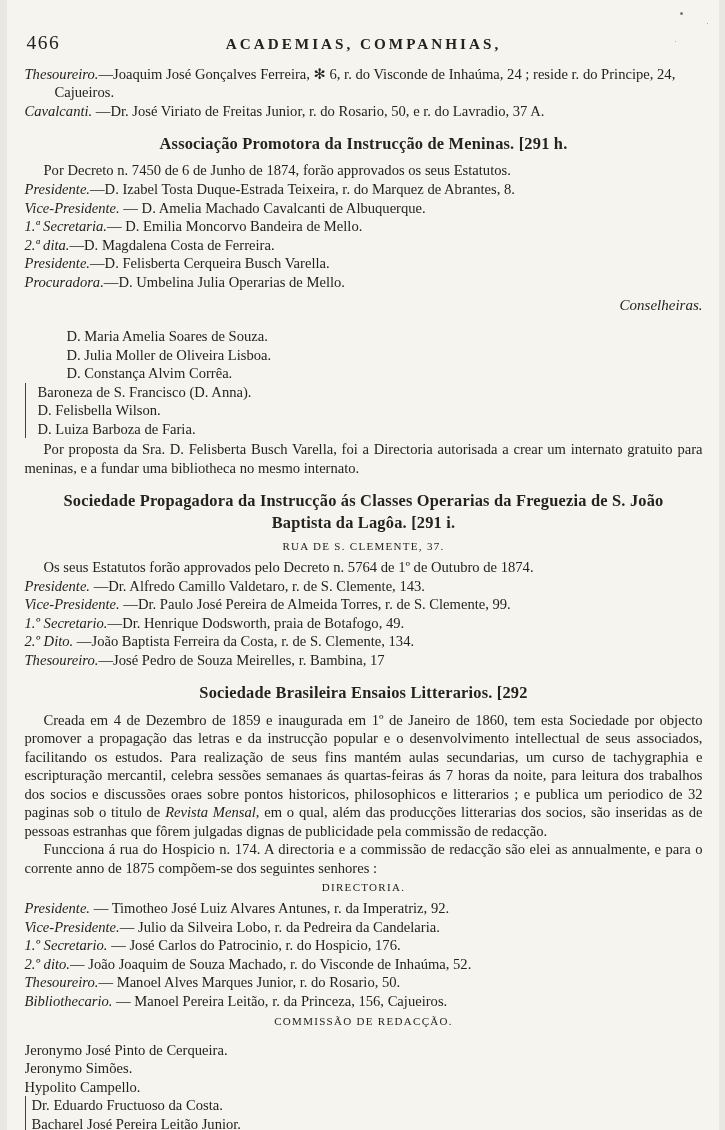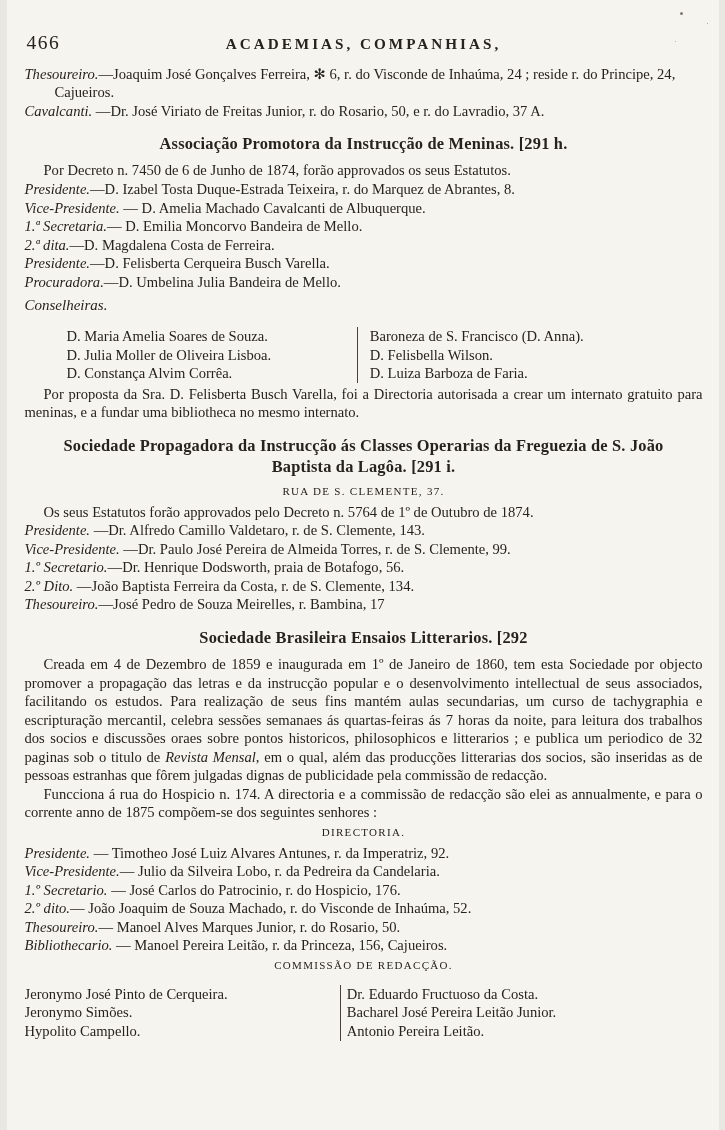--- a/index.html
+++ b/index.html
@@ -22,23 +22,23 @@
   .running { font-weight:bold; font-size:15.2px; letter-spacing:3px; }
 
   .entry { padding-left:30px; text-indent:-30px; }
   .role { font-style:italic; }
   .para { text-indent:19px; text-align:justify; }
   .it { font-style:italic;margin-top:20px; }
 
   h2.sect { text-align:center; font-size:16.4px; font-weight:bold; margin:13px 0 7px; letter-spacing:0.2px; line-height:1.3; }
   h2.sect.wide { padding:0 14px; }
   .schead { text-align:center; font-size:11px; letter-spacing:1.3px; margin:4px 0 4px; }
-  .consHead { text-align:left; font-style:italic; font-size:15px; margin:5px 0 3px; }
+  .consHead { text-align:right; font-style:italic; font-size:15px; margin:5px 0 3px; }
 
-  .cols { display:flex; margin:12px 0 2px; }
+  .cols { display:flex; margin:12px 0 2px;flex-direction:column; }
   .cons .colL { width:49%; padding-left:42px; }
   .cons .colR { width:51%; border-left:1.3px solid #46413a; padding-left:12px; }
   .comm .colL { width:46.5%; }
   .comm .colR { width:53.5%; border-left:1.3px solid #46413a; padding-left:6px; }
   .colitem { white-space:nowrap; overflow:hidden; }
 </style>
 </head>
 <body>
 
 <div class="page">
@@ -51,21 +51,21 @@
   <p class="entry"><span class="role">Thesoureiro.</span><span>—Joaquim José Gonçalves Ferreira, ✻ 6, r. do Visconde de Inhaúma, 24 ; reside r. do Principe, 24, Cajueiros.</span></p>
   <p class="entry"><span class="role">Cavalcanti.</span><span> —Dr. José Viriato de Freitas Junior, r. do Rosario, 50, e r. do Lavradio, 37 A.</span></p>
 
   <h2 class="sect">Associação Promotora da Instrucção de Meninas. [291 h.</h2>
   <p class="para">Por Decreto n. 7450 de 6 de Junho de 1874, forão approvados os seus Estatutos.</p>
   <p class="entry"><span class="role">Presidente.</span><span>—D. Izabel Tosta Duque-Estrada Teixeira, r. do Marquez de Abrantes, 8.</span></p>
   <p class="entry"><span class="role">Vice-Presidente.</span><span> — D. Amelia Machado Cavalcanti de Albuquerque.</span></p>
   <p class="entry"><span class="role">1.ª Secretaria.</span><span>— D. Emilia Moncorvo Bandeira de Mello.</span></p>
   <p class="entry"><span class="role">2.ª dita.</span><span>—D. Magdalena Costa de Ferreira.</span></p>
   <p class="entry"><span class="role">Presidente.</span><span>—D. Felisberta Cerqueira Busch Varella.</span></p>
-  <p class="entry"><span class="role">Procuradora.</span><span>—D. Umbelina Julia Bandeira de Mello.</span></p>
+  <p class="entry"><span class="role">Procuradora.</span><span>—D. Umbelina Julia Operarias de Mello.</span></p>
 
   <div class="consHead">Conselheiras.</div>
   <div class="cols cons">
     <div class="colL">
       <p class="colitem">D. Maria Amelia Soares de Souza.</p>
       <p class="colitem">D. Julia Moller de Oliveira Lisboa.</p>
       <p class="colitem">D. Constança Alvim Corrêa.</p>
     </div>
     <div class="colR">
       <p class="colitem">Baroneza de S. Francisco (D. Anna).</p>
@@ -73,21 +73,21 @@
       <p class="colitem">D. Luiza Barboza de Faria.</p>
     </div>
   </div>
   <p class="para">Por proposta da Sra. D. Felisberta Busch Varella, foi a Directoria autorisada a crear um internato gratuito para meninas, e a fundar uma bibliotheca no mesmo internato.</p>
 
   <h2 class="sect wide">Sociedade Propagadora da Instrucção ás Classes Operarias da Freguezia de S. João Baptista da Lagôa. [291 i.</h2>
   <div class="schead">RUA DE S. CLEMENTE, 37.</div>
   <p class="para">Os seus Estatutos forão approvados pelo Decreto n. 5764 de 1º de Outubro de 1874.</p>
   <p class="entry"><span class="role">Presidente.</span><span> —Dr. Alfredo Camillo Valdetaro, r. de S. Clemente, 143.</span></p>
   <p class="entry"><span class="role">Vice-Presidente.</span><span> —Dr. Paulo José Pereira de Almeida Torres, r. de S. Clemente, 99.</span></p>
-  <p class="entry"><span class="role">1.º Secretario.</span><span>—Dr. Henrique Dodsworth, praia de Botafogo, 56.</span></p>
+  <p class="entry"><span class="role">1.º Secretario.</span><span>—Dr. Henrique Dodsworth, praia de Botafogo, 49.</span></p>
   <p class="entry"><span class="role">2.º Dito.</span><span> —João Baptista Ferreira da Costa, r. de S. Clemente, 134.</span></p>
   <p class="entry"><span class="role">Thesoureiro.</span><span>—José Pedro de Souza Meirelles, r. Bambina, 17</span></p>
 
   <h2 class="sect">Sociedade Brasileira Ensaios Litterarios. [292</h2>
   <p class="para"><span>Creada em 4 de Dezembro de 1859 e inaugurada em 1º de Janeiro de 1860, tem esta Sociedade por objecto promover a propagação das letras e da instrucção popular e o desenvolvimento intellectual de seus associados, facilitando os estudos. Para realização de seus fins mantém aulas secundarias, um curso de tachygraphia e escripturação mercantil, celebra sessões semanaes ás quartas-feiras ás 7 horas da noite, para leitura dos trabalhos dos socios e discussões oraes sobre pontos historicos, philosophicos e litterarios ; e publica um periodico de 32 paginas sob o titulo de </span><span class="it">Revista Mensal</span><span>, em o qual, além das producções litterarias dos socios, são inseridas as de pessoas estranhas que fôrem julgadas dignas de publicidade pela commissão de redacção.</span></p>
   <p class="para">Funcciona á rua do Hospicio n. 174. A directoria e a commissão de redacção são elei as annualmente, e para o corrente anno de 1875 compõem-se dos seguintes senhores :</p>
 
   <div class="schead">DIRECTORIA.</div>
   <p class="entry"><span class="role">Presidente.</span><span> — Timotheo José Luiz Alvares Antunes, r. da Imperatriz, 92.</span></p>
   <p class="entry"><span class="role">Vice-Presidente.</span><span>— Julio da Silveira Lobo, r. da Pedreira da Candelaria.</span></p>

